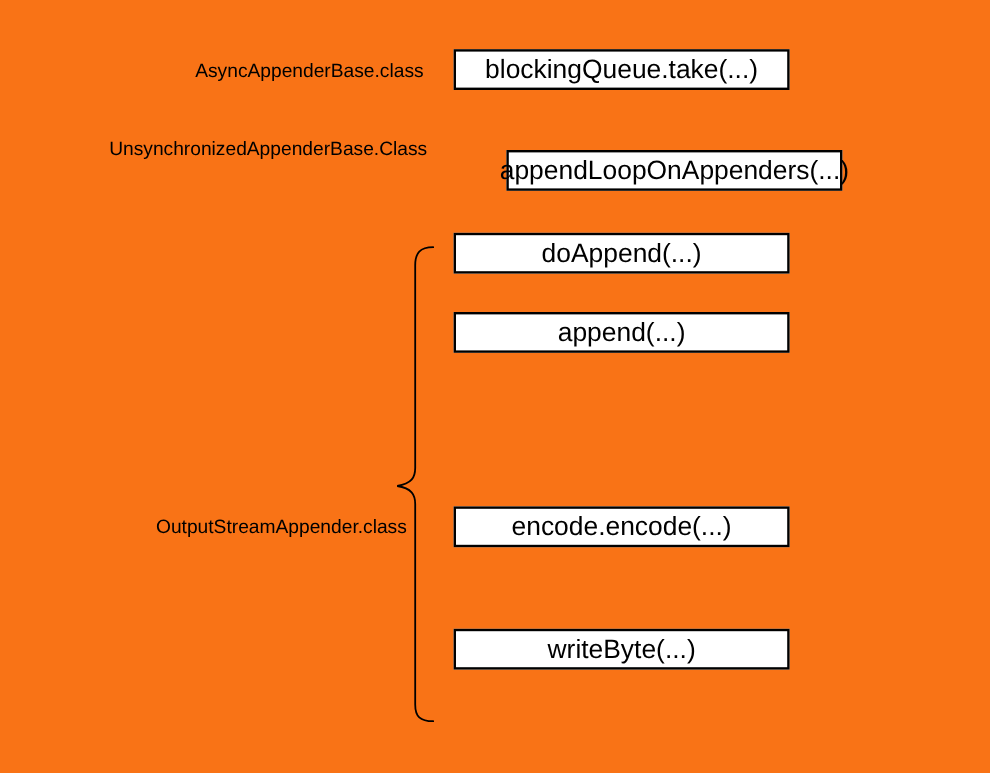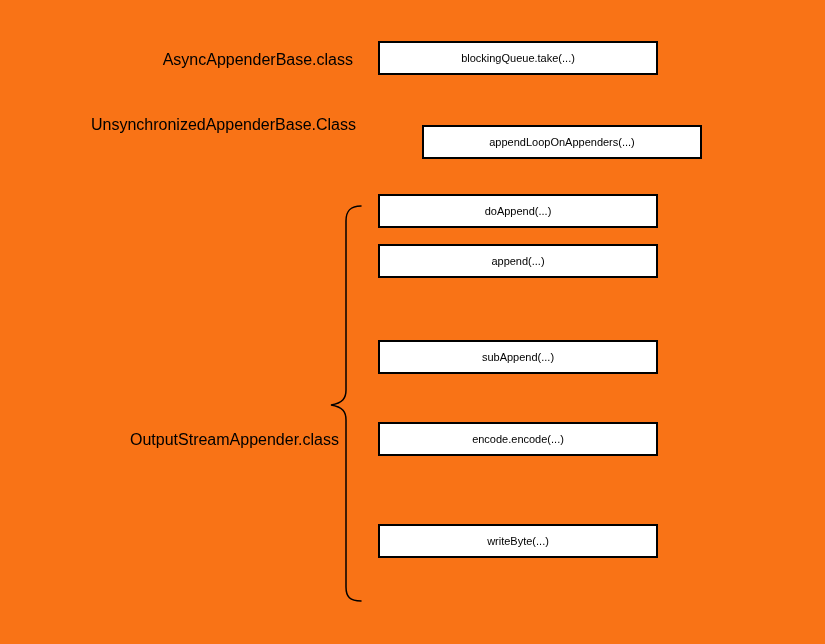--- a/index.html
+++ b/index.html
@@ -28,21 +28,21 @@
       position: absolute;
       left: 378px;
       width: 280px;
       height: 34px;
       border: 2px solid #000000;
       box-sizing: border-box;
       background: #ffffff;
       display: flex;
       align-items: center;
       justify-content: center;
-      font-size: 11px;
+      font-size: 22px;
       line-height: 1;
       white-space: nowrap;
     }
     .clabel {
       position: absolute;
       font-size: 16px;
       line-height: 20px;
       white-space: nowrap;
       text-align: right;
     }
@@ -61,22 +61,21 @@
   <div class="clabel" style="top:115px; right:469px;">UnsynchronizedAppenderBase.Class</div>
 
   <div class="clabel" style="top:430px; right:486px;margin-left:27px;">OutputStreamAppender.class</div>
 
   <div class="mbox" style="top:41px;">blockingQueue.take(...)</div>
 
   <div class="mbox" style="top:125px;margin-left:44px;">appendLoopOnAppenders(...)</div>
 
   <div class="mbox" style="top:194px;">doAppend(...)</div>
 
-  <div class="mbox" style="top:244px;">append(...)</div>
+  <div class="mbox" style="top:260px;">append(...)</div>
 
-  <div class="mbox" style="top:340px;">subAppend(...)</div>
 
   <div class="mbox" style="top:422px;">encode.encode(...)</div>
 
   <div class="mbox" style="top:524px;">writeByte(...)</div>
 
 
 </div>
 
 </body></html>

